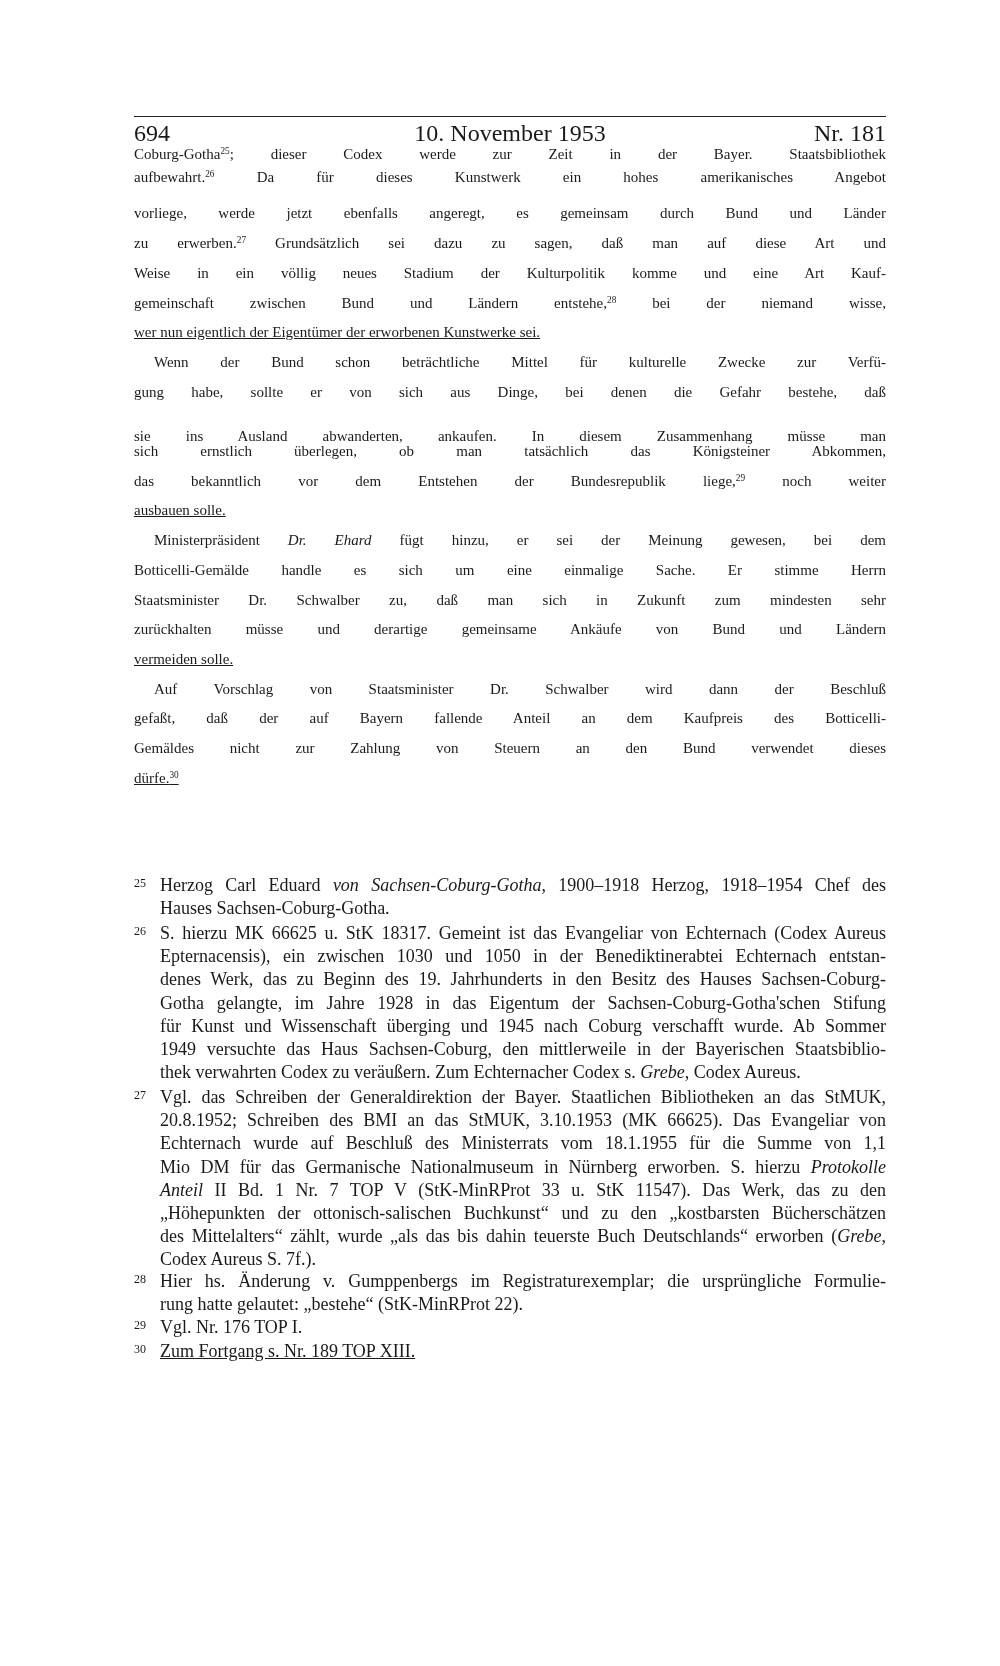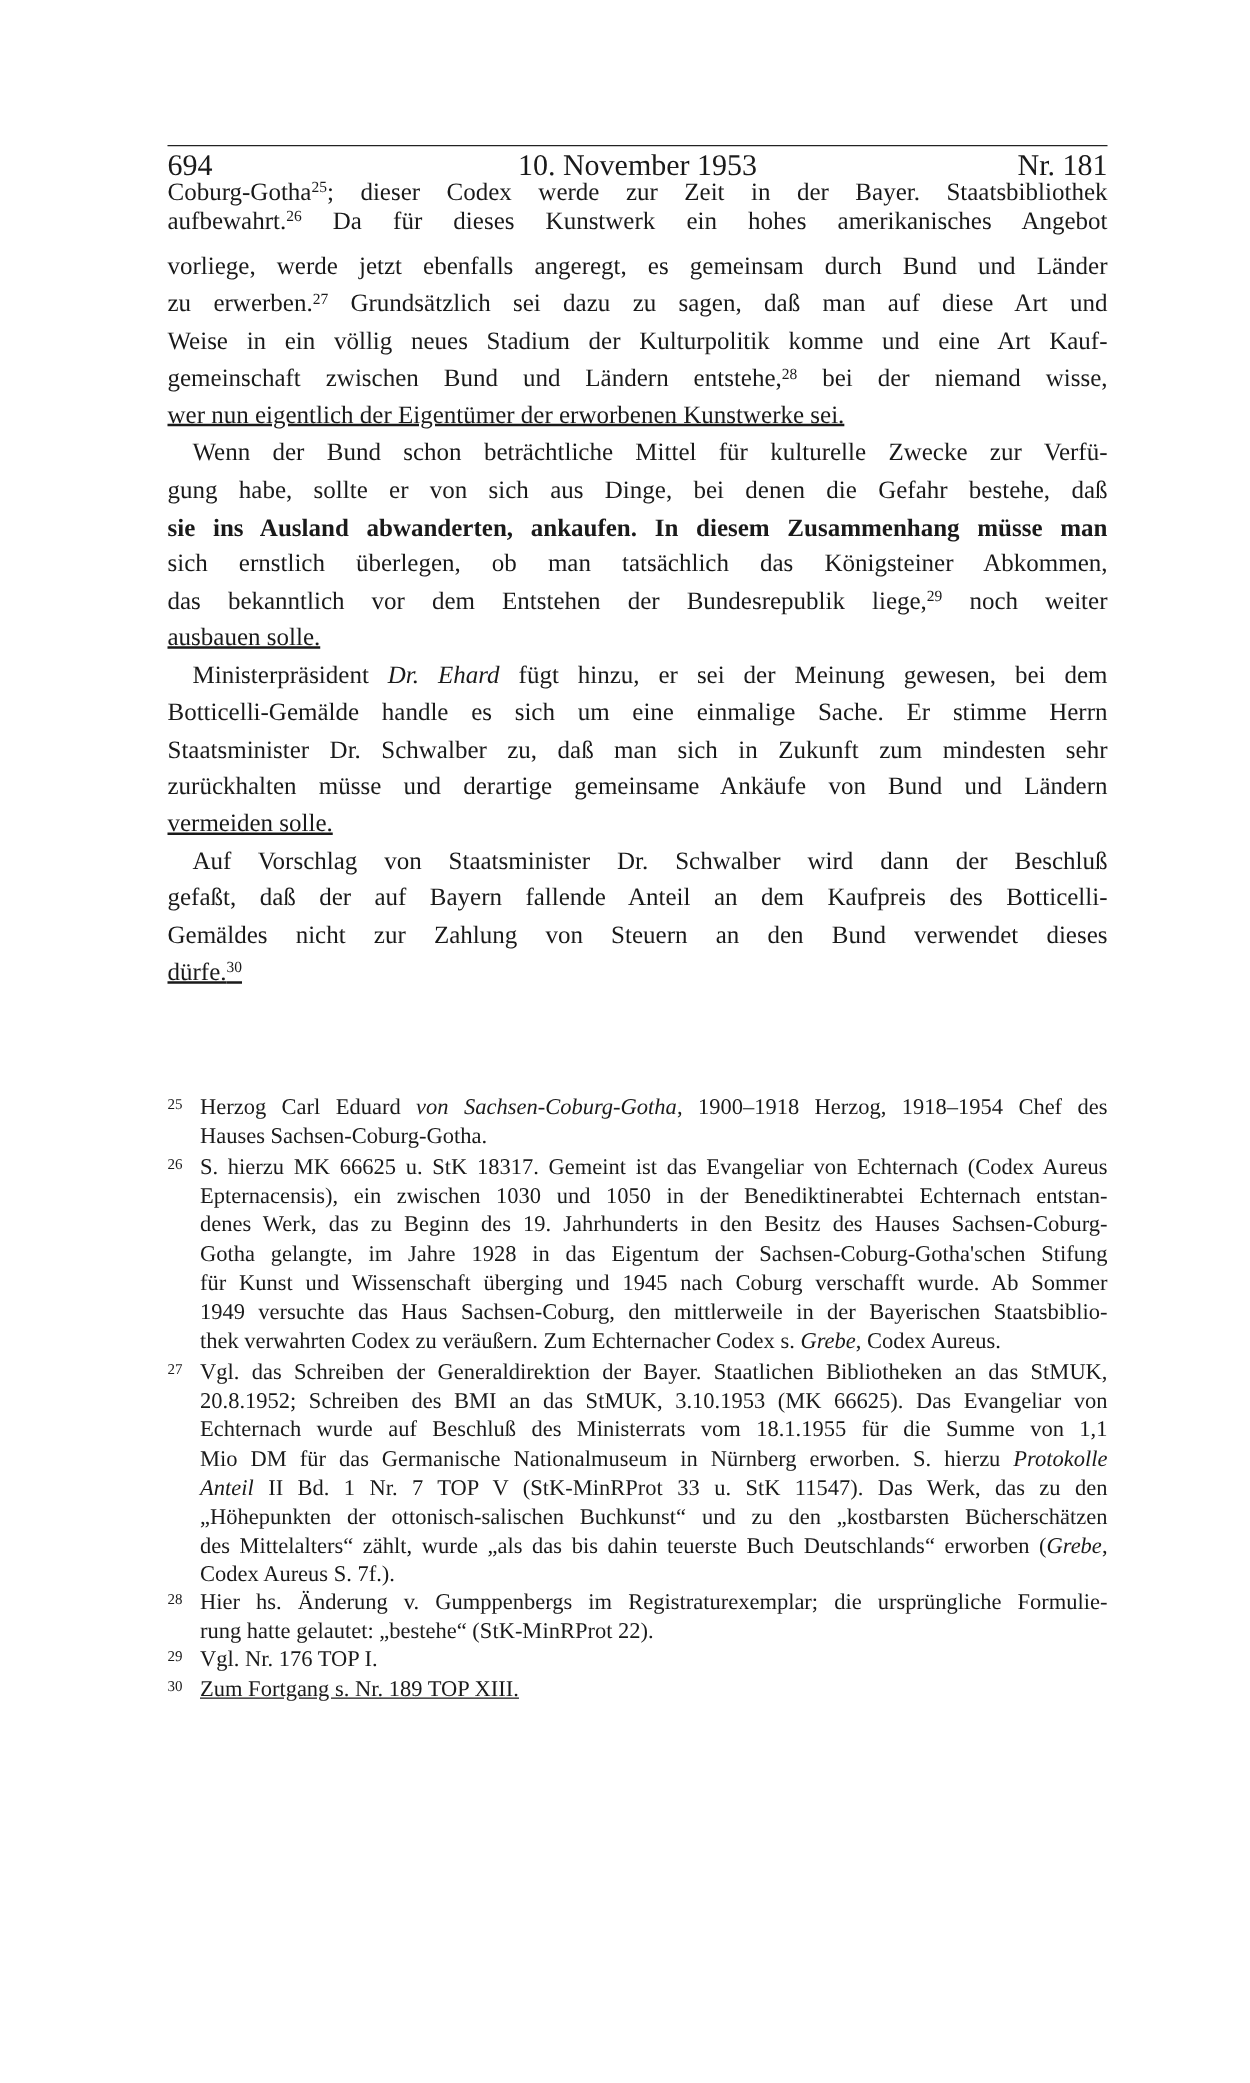--- a/index.html
+++ b/index.html
@@ -5,21 +5,21 @@
     html, body { margin: 0; padding: 0; background: #ffffff; }
     body { width: 1000px; height: 1666px; position: relative; overflow: hidden;
            font-family: "Liberation Serif", "DejaVu Serif", serif; color: #1a1a1a; }
     .header { position: absolute; left: 134px; top: 84px; width: 752px; height: 28px;
               font-size: 24px; margin-top: 36px; }
     .header .pg { position: absolute; left: 0; top: 0; }
     .header .date { position: absolute; left: 0; right: 0; top: 0; text-align: center; }
     .header .nr { position: absolute; right: 0; top: 0; }
     .rule { position: absolute; left: 134px; top: 116px; width: 752px; height: 1px; background: #222; }
     .body { position: absolute; left: 134px; top: 140px; width: 752px; }
-    .line { position: absolute; left: 0; width: 752px; font-size: 20px; white-space: nowrap;
+    .line { position: absolute; left: 0; width: 752px; font-size: 15px; white-space: nowrap;
             text-align: justify; text-align-last: justify; line-height: 28px; }
     .line.last { text-align-last: left; text-decoration: underline; }
     .line.indent { padding-left: 20px; width: 732px; }
     sup { font-size: 0.62em; vertical-align: 0.5em; line-height: 0; }
     .fn { position: absolute; left: 134px; width: 752px; }
     .fnline { position: absolute; left: 26px; width: 726px; font-size: 18px; white-space: nowrap;
               text-align: justify; text-align-last: justify; line-height: 22px; }
     .fnline.last { text-align-last: left; }
     .fnnum { position: absolute; left: 0; font-size: 12px; line-height: 14px; }
     i { font-style: italic; }
@@ -40,21 +40,21 @@
       <div class="line" style="top: 23px;">aufbewahrt.<sup>26</sup> Da für dieses Kunstwerk ein hohes amerikanisches Angebot</div>
       <div class="line" style="top: 59.4px;">vorliege, werde jetzt ebenfalls angeregt, es gemeinsam durch Bund und Länder</div>
       <div class="line" style="top: 89.1px;">zu erwerben.<sup>27</sup> Grundsätzlich sei dazu zu sagen, daß man auf diese Art und</div>
       <div class="line" style="top: 118.8px;">Weise in ein völlig neues Stadium der Kulturpolitik komme und eine Art Kauf-</div>
       <div class="line" style="top: 148.5px;">gemeinschaft zwischen Bund und Ländern entstehe,<sup>28</sup> bei der niemand wisse,</div>
       <div class="line last" style="top: 178.2px;">wer nun eigentlich der Eigentümer der erworbenen Kunstwerke sei.</div>
     </div>
     <div>
       <div class="line indent" style="top: 207.9px;">Wenn der Bund schon beträchtliche Mittel für kulturelle Zwecke zur Verfü-</div>
       <div class="line" style="top: 237.6px;">gung habe, sollte er von sich aus Dinge, bei denen die Gefahr bestehe, daß</div>
-      <div class="line" style="top: 269px; font-weight: bold;">sie ins Ausland abwanderten, ankaufen. In diesem Zusammenhang müsse man</div>
+      <div class="line" style="top: 282px;">sie ins Ausland abwanderten, ankaufen. In diesem Zusammenhang müsse man</div>
       <div class="line" style="top: 297px;">sich ernstlich überlegen, ob man tatsächlich das Königsteiner Abkommen,</div>
       <div class="line" style="top: 326.7px;">das bekanntlich vor dem Entstehen der Bundesrepublik liege,<sup>29</sup> noch weiter</div>
       <div class="line last" style="top: 356.4px;">ausbauen solle.</div>
     </div>
     <div>
       <div class="line indent" style="top: 386.1px;">Ministerpräsident <i>Dr. Ehard</i> fügt hinzu, er sei der Meinung gewesen, bei dem</div>
       <div class="line" style="top: 415.8px;">Botticelli-Gemälde handle es sich um eine einmalige Sache. Er stimme Herrn</div>
       <div class="line" style="top: 445.5px;">Staatsminister Dr. Schwalber zu, daß man sich in Zukunft zum mindesten sehr</div>
       <div class="line" style="top: 475.2px;">zurückhalten müsse und derartige gemeinsame Ankäufe von Bund und Ländern</div>
       <div class="line last" style="top: 504.9px;">vermeiden solle.</div>

